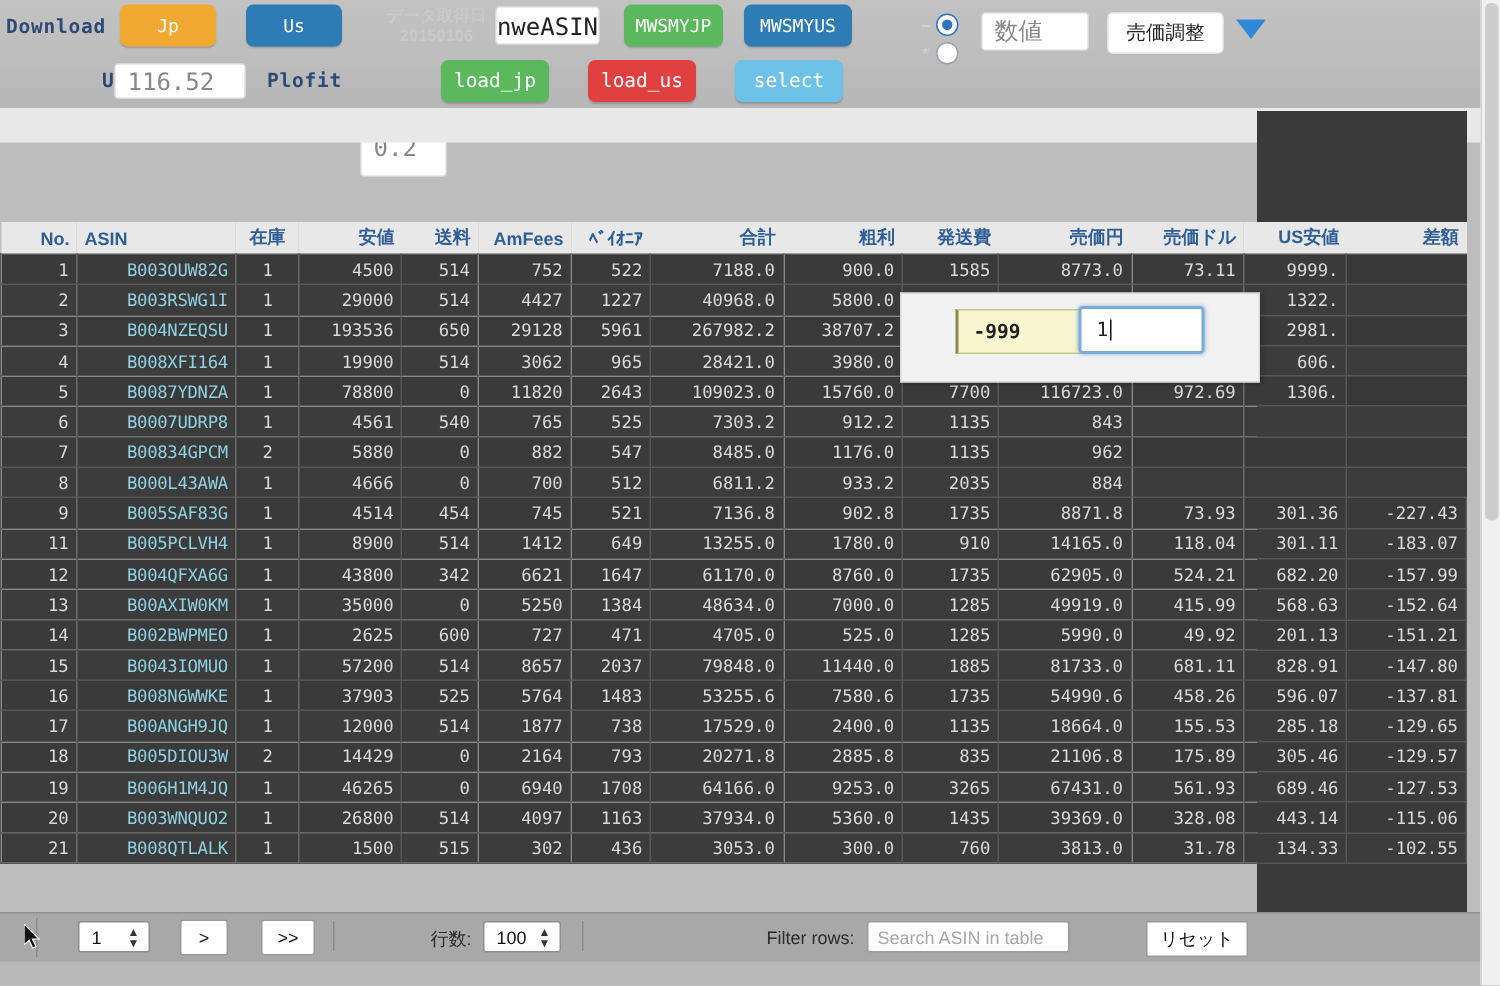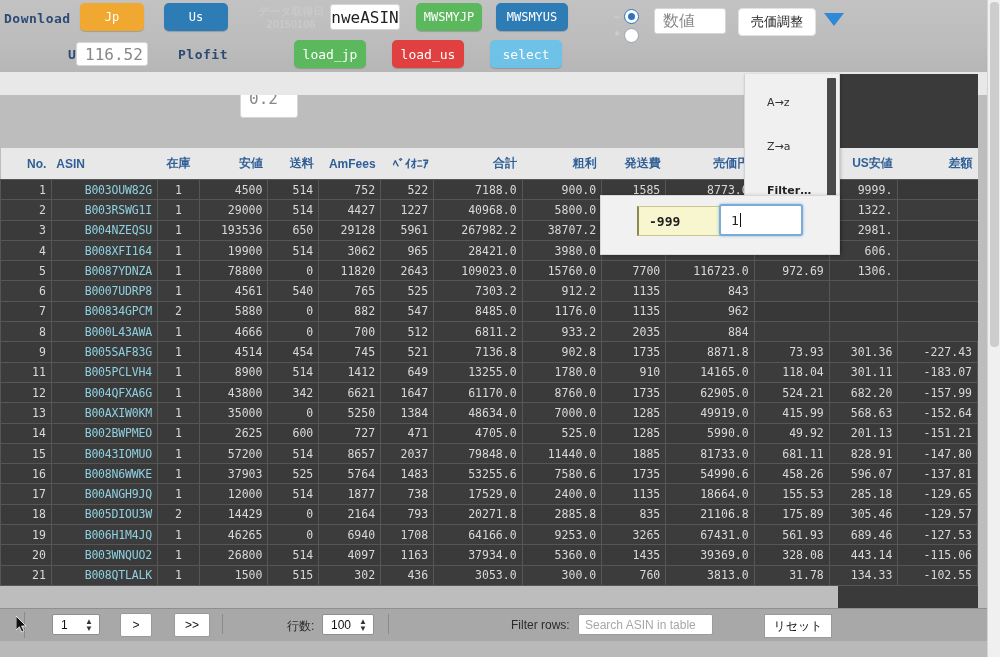--- a/index.html
+++ b/index.html
@@ -35,21 +35,21 @@
   .radio-dot.sel::after{content:"";width:7px;height:7px;border-radius:50%;background:#2f74c0;}
   .radio-sym{color:#cfcfcf;font-size:12px;width:14px;text-align:center;font-weight:bold;}
   .caret{position:absolute;width:0;height:0;border-left:10px solid transparent;
      border-right:10px solid transparent;border-top:13px solid #2f89d8;cursor:pointer;}
 
   
   .theadwrap{position:absolute;left:0;top:72px;width:988px;height:23px;background:#e8e8e8;}
   .tbl{position:absolute;left:0;top:74px;width:978px;border-collapse:collapse;
        font-family:"DejaVu Sans Mono","Liberation Mono",monospace;font-size:11.5px;
        table-layout:fixed;}
-  .tbl th{background:#e8e8e8;color:#2f5f96;font-weight:bold;height:31px;
+  .tbl th{background:#e8e8e8;color:#2f5f96;font-weight:bold;height:21px;
       font-family:"Liberation Sans",sans-serif;font-size:12px;padding:0 5px;
       white-space:nowrap;}
   .tbl th.r{text-align:right;}
   .tbl th.l{text-align:left;}
   .tbl th.c{text-align:center;}
   .tbl td{background:#3a3a3a;color:#d9d9d9;height:19.3px;padding:0 5px;
       border:1px solid #565656;text-align:right;white-space:nowrap;overflow:hidden;}
   .tbl tr:nth-child(even) td{background:#3c3c3c;}
   .tbl td.asin{color:#8fd0e0;text-align:right;letter-spacing:-0.2px;}
   .tbl td.ctr{text-align:center;}
@@ -143,21 +143,21 @@
       <span class="radio-dot"></span>
     </div>
 
     <div class="inp" style="left:654px;top:8px;width:72px;height:26px;">数値</div>
 
     <div class="wbtn" style="left:738px;top:8px;width:76px;height:26px;">売価調整</div>
 
     <div class="caret" style="left:824px;top:13px;"></div>
 
     <div class="tb-lbl" style="left:68px;top:47px;">USD</div>
-    <div class="inp" style="left:76px;top:42px;width:72px;height:24px;text-align:right;">116.52</div>
+    <div class="inp" style="left:76px;top:42px;width:88px;height:24px;text-align:right;">116.52</div>
 
     <div class="tb-lbl" style="left:178px;top:47px;">Plofit</div>
     <div class="inp" style="left:240px;top:42px;width:58px;height:40px;margin-top:36px;">0.2</div>
 
     <div class="btn" style="left:294px;top:40px;width:72px;height:28px;background:#5cb85c;font-size:13px;">load_jp</div>
 
     <div class="btn" style="left:392px;top:40px;width:72px;height:28px;background:#e04040;font-size:13px;">load_us</div>
 
     <div class="btn" style="left:490px;top:40px;width:72px;height:28px;background:#6ec2e8;font-size:13px;">select</div>
   </div>
@@ -519,27 +519,20 @@
             <td>760</td>
             <td>3813.0</td>
             <td>31.78</td>
             <td>134.33</td>
             <td>-102.55</td>
           </tr>
         </tbody>
     </table>
   </div>
 
-  <div class="ddpanel">
-    <div class="dditem" style="top:14px;">A→z</div>
-    <div class="dditem" style="top:58px;">Z→a</div>
-    <div class="dditem" style="top:102px;color:#222;font-weight:bold;">Filter…</div>
-    <div class="ddscroll"></div>
-    <div class="ddthumb"></div>
-  </div>
 
   <div class="fpop">
     <div class="yel">-999</div>
     <div class="wht">
         <span>1</span>
         <span class="cursor-bar"></span>
       </div>
   </div>
 
   <div class="bottom">

